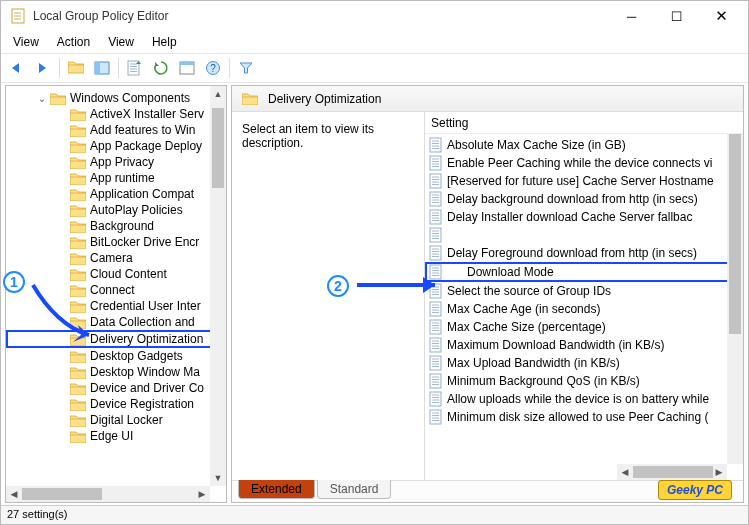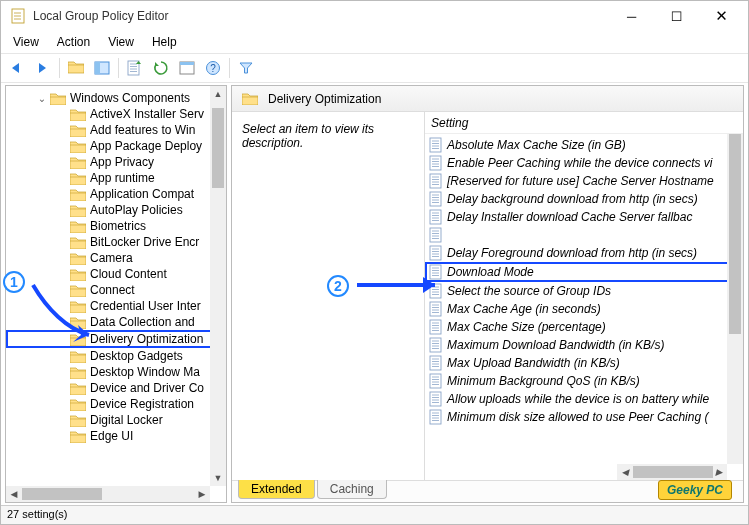--- a/index.html
+++ b/index.html
@@ -24,43 +24,43 @@
   .tree-item { display: flex; align-items: center; padding: 1px 0 1px 64px; white-space: nowrap; }
   .tree-item.selected { border: 2px solid #1548ff; padding: 0 0 0 62px; }
   .folder-svg { width: 16px; height: 13px; margin-right: 4px; flex-shrink: 0; }
   .tree-scroll { position: absolute; right: 0; top: 0; bottom: 16px; width: 16px; background: #f0f0f0; }
   .tree-scroll .thumb { position: absolute; left: 2px; right: 2px; top: 22px; height: 80px; background: #c2c2c2; }
   .tree-scroll .arr { position: absolute; left: 0; right: 0; height: 16px; display: flex; align-items: center; justify-content: center; color: #555; font-size: 9px; }
   .tree-hscroll { position: absolute; left: 0; right: 16px; bottom: 0; height: 16px; background: #f0f0f0; }
   .tree-hscroll .thumb { position: absolute; top: 2px; bottom: 2px; left: 16px; width: 80px; background: #c2c2c2; }
   .tree-hscroll .arr { position: absolute; top: 0; bottom: 0; width: 16px; display: flex; align-items: center; justify-content: center; color: #555; font-size: 9px; }
   .right-header { height: 26px; background: linear-gradient(#f9f9f9, #eee); border-bottom: 1px solid #ddd; display: flex; align-items: center; padding-left: 10px; font-size: 12px; gap: 6px; }
-  .right-body { flex: 1; display: flex; font-size: 12px; overflow: hidden; position: relative; font-style: italic; }
+  .right-body { flex: 1; display: flex; font-size: 12px; overflow: hidden; position: relative; }
   .desc-col { width: 192px; padding: 10px; }
   .set-col { flex: 1; border-left: 1px solid #ddd; position: relative; }
   .set-header { height: 22px; border-bottom: 1px solid #eee; padding: 4px 6px; font-size: 12px; }
   .set-list { padding: 2px 0; }
   .set-item { display: flex; align-items: center; padding: 1px 4px; white-space: nowrap; }
-  .set-item.selected { border: 2px solid #1548ff; padding: 0 2px; }
+  .set-item.selected { border: 2px solid #1548ff; padding: 0 2px; gap: 20px; }
   .doc-svg { width: 14px; height: 16px; margin-right: 4px; flex-shrink: 0; }
   .right-scroll { position: absolute; right: 0; top: 22px; bottom: 16px; width: 16px; background: #f0f0f0; }
   .right-scroll .thumb { position: absolute; left: 2px; right: 2px; top: 0; height: 200px; background: #c2c2c2; }
   .right-hscroll { position: absolute; left: 192px; right: 16px; bottom: 0; height: 16px; background: #f0f0f0; }
   .right-hscroll .thumb { position: absolute; top: 2px; bottom: 2px; left: 16px; width: 80px; background: #c2c2c2; }
   .right-hscroll .arr { position: absolute; top: 0; bottom: 0; width: 16px; display: flex; align-items: center; justify-content: center; color: #555; font-size: 9px; }
   .tabs { height: 22px; display: flex; align-items: flex-start; padding-left: 6px; font-size: 12px; border-top: 1px solid #ddd; background: #fcfcfc; }
-  .tab { padding: 2px 12px; border: 1px solid #bbb; border-top: 0; border-radius: 0 0 4px 4px; margin-right: 2px; background: #fde047; position: relative; top: -1px; }
+  .tab { padding: 2px 12px; border: 1px solid #bbb; border-top: 0; border-radius: 0 0 4px 4px; margin-right: 2px; background: #c2410c; position: relative; top: -1px; }
   .tab.inactive { background: #f4f4f4; color: #555; }
   .status { height: 20px; border-top: 1px solid #ccc; font-size: 11px; padding: 2px 6px; background: #f6f6f6; }
   .badge { position: absolute; width: 22px; height: 22px; border-radius: 50%; border: 2px solid #2289ff; color: #2289ff; display: flex; align-items: center; justify-content: center; font-size: 14px; font-weight: bold; background: #fff; }
   .badge1 { left: 2px; top: 270px; }
   .badge2 { left: 326px; top: 274px; }
   .arrow1 { position: absolute; left: 26px; top: 278px; }
   .arrow2 { position: absolute; left: 354px; top: 274px; }
-  .watermark { position: absolute; right: 16px; bottom: 24px; background: #ffd33a; border: 1px solid #b38600; border-radius: 3px; padding: 2px 8px; font-size: 12px; font-weight: 600; font-style: italic; color: #0f766e; }
+  .watermark { position: absolute; right: 16px; bottom: 24px; background: #ffd33a; border: 1px solid #b38600; border-radius: 3px; padding: 2px 8px; font-size: 12px; font-weight: 600; font-style: italic; color: #1d4ed8; }
 </style>
 </head>
 <body>
 
 <svg width="0" height="0" style="position:absolute">
   <defs>
     <g id="folder-g">
       <path d="M0 2 h6 l2 2 h8 v9 h-16 z" fill="#ffe08a" stroke="#c8a02a" stroke-width="0.7"></path>
       <path d="M0 5 h16" stroke="#c8a02a" stroke-width="0.6"></path>
     </g>
@@ -205,21 +205,21 @@
         <div class="tree-item">
           <svg class="folder-svg">
             <use href="#folder-g"></use>
           </svg>
           <span>AutoPlay Policies</span>
         </div>
         <div class="tree-item">
           <svg class="folder-svg">
             <use href="#folder-g"></use>
           </svg>
-          <span>Biometrics</span>
+          <span>Background</span>
         </div>
         <div class="tree-item">
           <svg class="folder-svg">
             <use href="#folder-g"></use>
           </svg>
           <span>BitLocker Drive Encr</span>
         </div>
         <div class="tree-item">
           <svg class="folder-svg">
             <use href="#folder-g"></use>
@@ -421,21 +421,21 @@
           <div class="arr" style="right:0">▶</div>
         </div>
       </div>
       <div class="right-scroll">
         <div class="thumb"></div>
         <div class="arr" style="bottom:0">▼</div>
       </div>
     </div>
     <div class="tabs">
       <div class="tab">Extended</div>
-      <div class="tab inactive">Caching</div>
+      <div class="tab inactive">Standard</div>
     </div>
   </div>
 </div>
 
 <div class="status">
   <span>27 setting(s)</span>
 </div>
 
 <div class="badge badge1">1</div>
 <svg class="arrow1" width="80" height="70">

